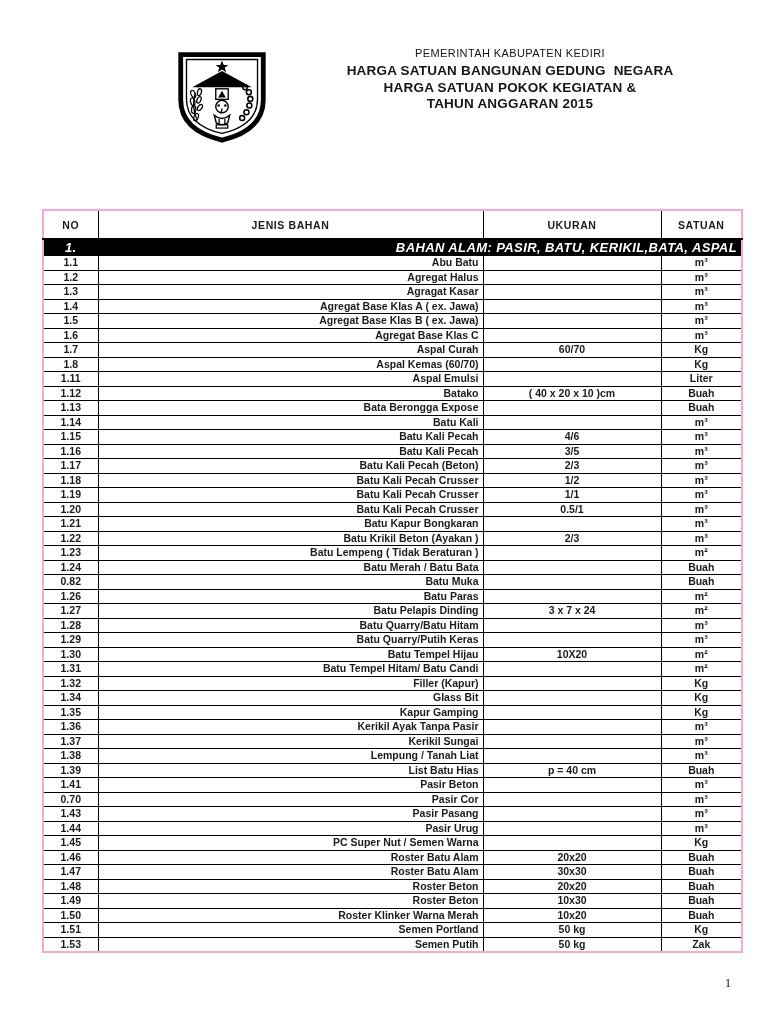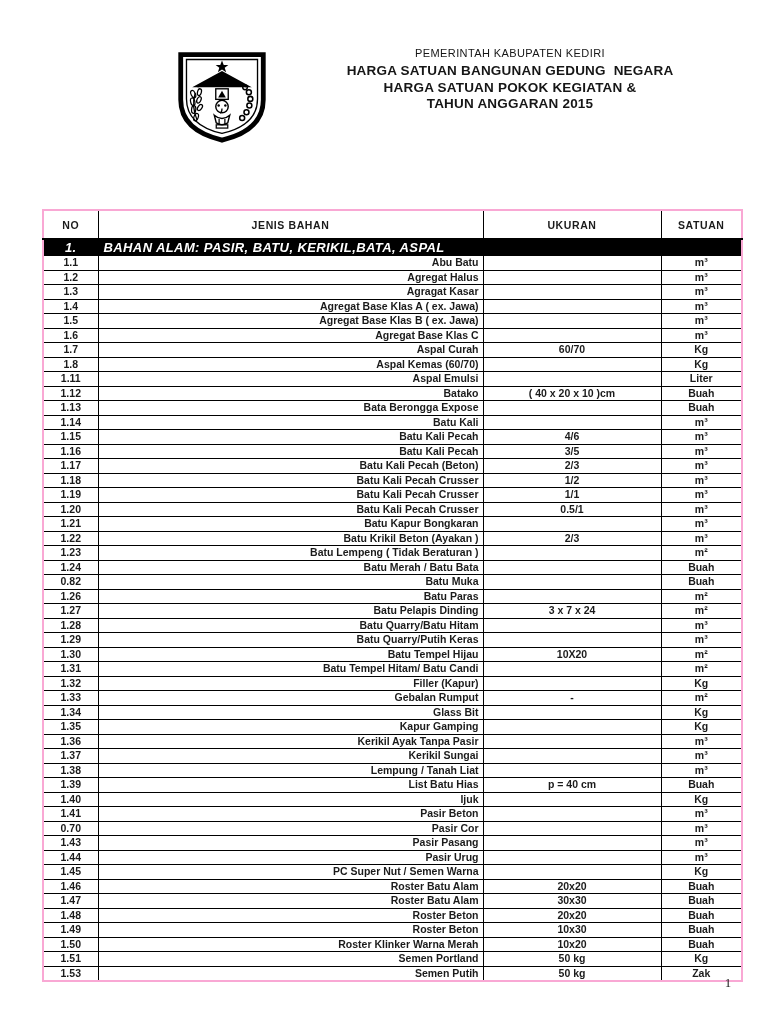--- a/index.html
+++ b/index.html
@@ -40,21 +40,21 @@
   .col-satuan { width:81px; }
   .price-table td.c-no, .price-table td.c-ukuran, .price-table td.c-satuan { text-align:center; }
   .price-table td.c-jenis { text-align:right; }
 
   tr.section-row td {
     background:#000; color:#fff; font-style:italic; font-weight:700;
     font-size:13px; height:15px; line-height:15px; letter-spacing:0.4px;
     border-color:#000;
   }
   tr.section-row td.sec-no { text-align:center; }
-  tr.section-row td.sec-title { text-align:left; padding-left:5px; }
+  tr.section-row td.sec-title { text-align:right; padding-left:5px; }
 
   .page-number {
     position:absolute; left:716px; top:975px; width:24px; text-align:center;
     font-family:"Liberation Serif", serif; font-size:13px; color:#222;
   }
 </style>
 </head>
 <body>
 
 <div class="page">
@@ -307,26 +307,20 @@
           <td class="c-ukuran"></td>
           <td class="c-satuan">m²</td>
         </tr>
         <tr>
           <td class="c-no">1.32</td>
           <td class="c-jenis">Filler (Kapur)</td>
           <td class="c-ukuran"></td>
           <td class="c-satuan">Kg</td>
         </tr>
         <tr>
-          <td class="c-no">1.33</td>
-          <td class="c-jenis">Gebalan Rumput</td>
-          <td class="c-ukuran">-</td>
-          <td class="c-satuan">m²</td>
-        </tr>
-        <tr>
           <td class="c-no">1.34</td>
           <td class="c-jenis">Glass Bit</td>
           <td class="c-ukuran"></td>
           <td class="c-satuan">Kg</td>
         </tr>
         <tr>
           <td class="c-no">1.35</td>
           <td class="c-jenis">Kapur Gamping</td>
           <td class="c-ukuran"></td>
           <td class="c-satuan">Kg</td>
@@ -347,26 +341,20 @@
           <td class="c-no">1.38</td>
           <td class="c-jenis">Lempung / Tanah Liat</td>
           <td class="c-ukuran"></td>
           <td class="c-satuan">m³</td>
         </tr>
         <tr>
           <td class="c-no">1.39</td>
           <td class="c-jenis">List Batu Hias</td>
           <td class="c-ukuran">p = 40 cm</td>
           <td class="c-satuan">Buah</td>
-        </tr>
-        <tr>
-          <td class="c-no">1.40</td>
-          <td class="c-jenis">Ijuk</td>
-          <td class="c-ukuran"></td>
-          <td class="c-satuan">Kg</td>
         </tr>
         <tr>
           <td class="c-no">1.41</td>
           <td class="c-jenis">Pasir Beton</td>
           <td class="c-ukuran"></td>
           <td class="c-satuan">m³</td>
         </tr>
         <tr>
           <td class="c-no">0.70</td>
           <td class="c-jenis">Pasir Cor</td>

